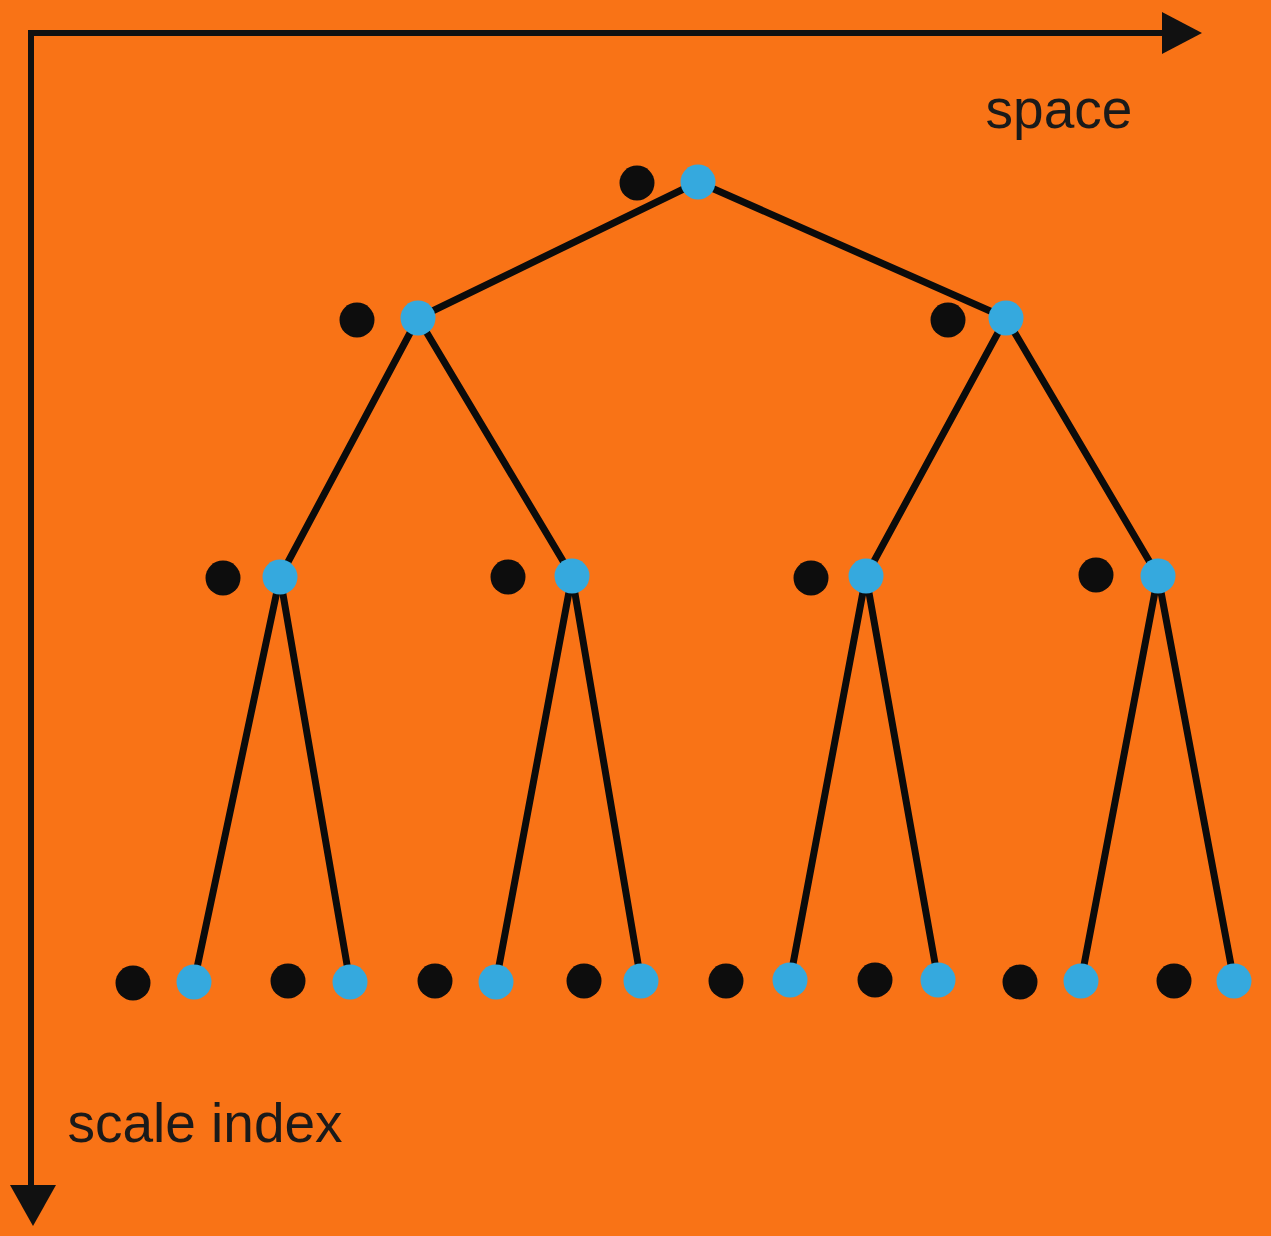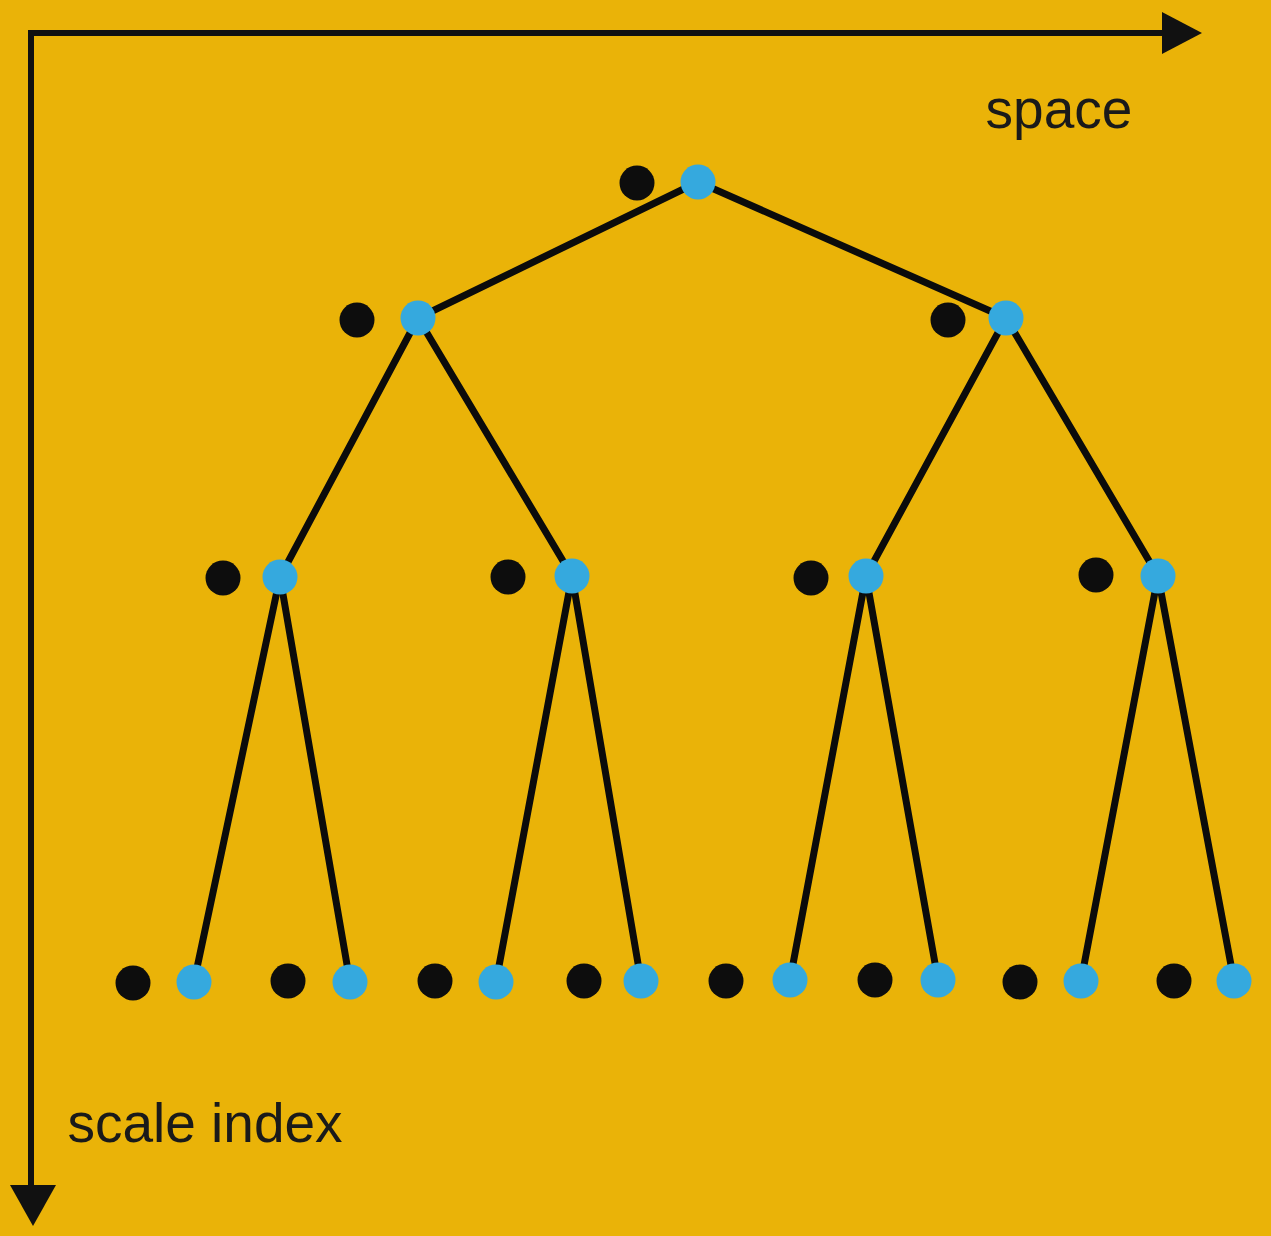--- a/index.html
+++ b/index.html
@@ -8,21 +8,21 @@
     background: #ffffff;
     width: 1271px;
     height: 1236px;
     overflow: hidden;
     font-family: "Liberation Sans", "DejaVu Sans", sans-serif;
   }
   #figure {
     position: relative;
     width: 1271px;
     height: 1236px;
-    background: #eab308;
+    background: #f97316;
   }
   svg { display: block; }
   .axis-label {
     font-family: "Liberation Sans", "DejaVu Sans", sans-serif;
     font-size: 55px;
     font-weight: 400;
   }
 </style>
 </head>
 <body>

